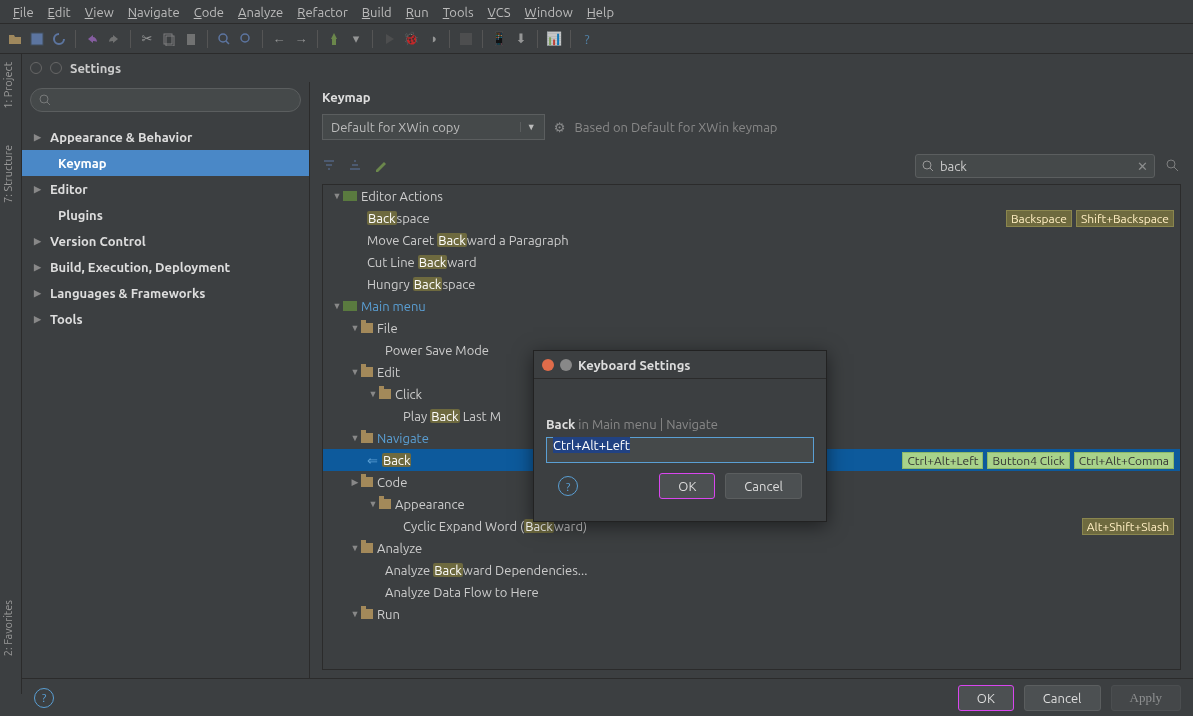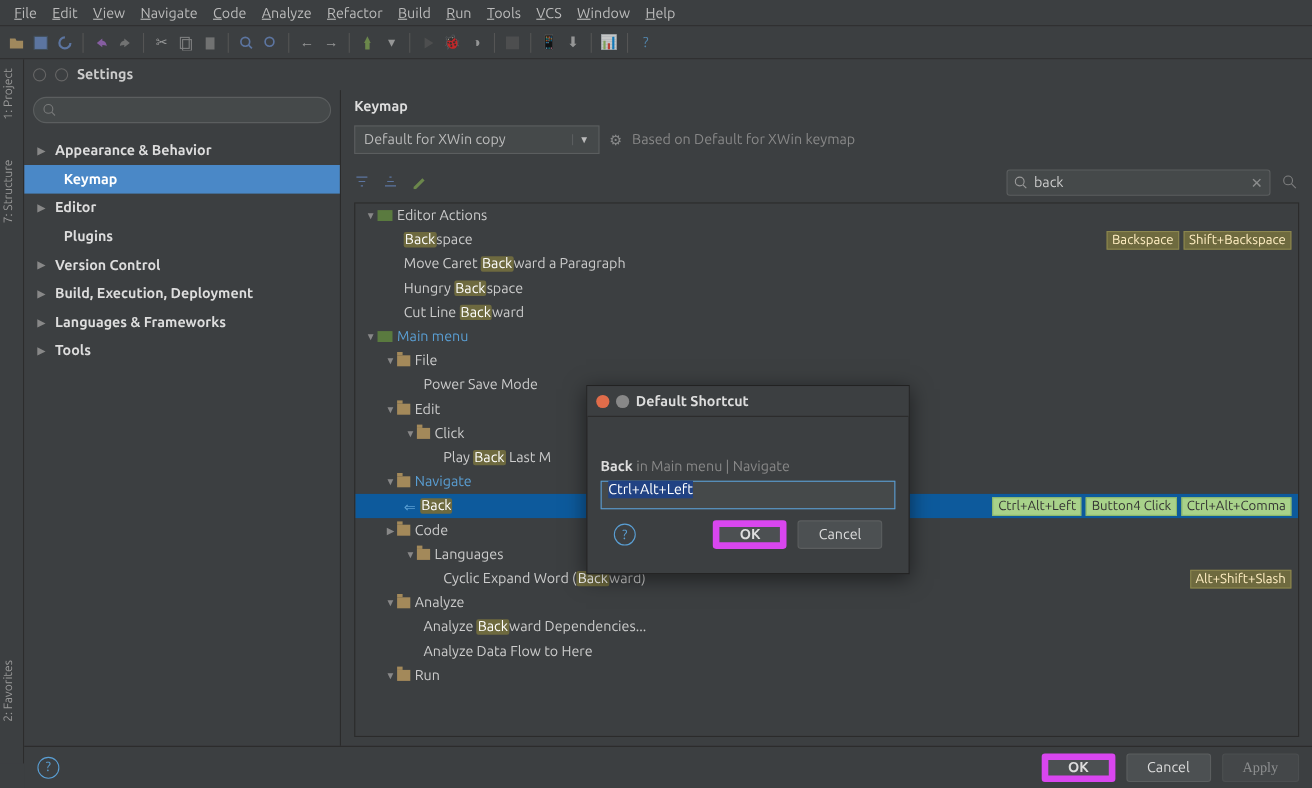--- a/index.html
+++ b/index.html
@@ -43,21 +43,21 @@
 .km-arrow { width: 12px; font-size: 9px; color: #888; text-align: center; }
 .km-label { color: #ccc; }
 .km-link { color: #5a9fd4; }
 .hl { background: #6e6a3f; color: #fff; border-radius: 2px; padding: 0 1px; }
 .km-shorts { margin-left: auto; display: flex; gap: 4px; }
 .short { background: #6e6a3f; color: #ffeec2; padding: 1px 4px; font-size: 12px; border: 1px solid #8a864e; }
 .short.sel { background: #a8d28a; color: #333; border-color: #8cb86a; }
 .settings-footer { position: absolute; left: 22px; right: 0; bottom: 0; height: 38px; border-top: 1px solid #2b2b2b; display: flex; align-items: center; padding: 0 12px; gap: 10px; background: #3c3f41; }
 .settings-footer .help { width: 20px; height: 20px; border-radius: 50%; border: 1px solid #5a9fd4; color: #5a9fd4; display: flex; align-items: center; justify-content: center; font-size: 12px; }
 .btn { height: 26px; padding: 0 18px; background: #4c5052; border: 1px solid #5b5e5f; color: #ddd; display: flex; align-items: center; border-radius: 3px; }
-.btn.primary { border: 6px solid #d946ef; font-weight: 700; }
+.btn.primary { border: 1px solid #d946ef; font-weight: 400; }
 .btn.disabled { opacity: .5; font-family: Liberation Serif, serif; }
 .dialog { position: absolute; left: 533px; top: 350px; width: 294px; background: #3c3f41; border: 1px solid #222; box-shadow: 0 4px 18px rgba(0,0,0,.5); }
 .dialog-title { height: 28px; display: flex; align-items: center; padding: 0 8px; gap: 6px; background: #3c3f41; border-bottom: 1px solid #2b2b2b; }
 .dialog-title .wbtn { width: 12px; height: 12px; border-radius: 50%; }
 .dialog-title .close { background: #e06c4a; }
 .dialog-title .min { background: #888; }
 .dialog-title .title { font-weight: 600; color: #ddd; }
 .dialog-body { padding: 10px 12px; }
 .dlg-context { color: #888; margin-bottom: 6px; margin-top: 28px; }
 .dlg-context b { color: #ddd; font-weight: 600; }
@@ -278,25 +278,25 @@
               <span class="short">Backspace</span>
               <span class="short">Shift+Backspace</span>
             </span>
           </div>
           <div class="km-row">
             <span class="km-indent" style="width: 44px;"></span>
             <span class="km-label"><span>Move Caret </span><span class="hl">Back</span><span>ward a Paragraph</span></span>
           </div>
           <div class="km-row">
             <span class="km-indent" style="width: 44px;"></span>
+            <span class="km-label"><span>Cut Line </span><span class="hl">Back</span><span>ward</span></span>
+          </div>
+          <div class="km-row">
+            <span class="km-indent" style="width: 44px;"></span>
             <span class="km-label"><span>Hungry </span><span class="hl">Back</span><span>space</span></span>
-          </div>
-          <div class="km-row">
-            <span class="km-indent" style="width: 44px;"></span>
-            <span class="km-label"><span>Cut Line </span><span class="hl">Back</span><span>ward</span></span>
           </div>
           <div class="km-row">
             <span class="km-indent" style="width: 8px;"></span>
             <span class="km-arrow">▼</span>
             <span style="margin-right: 4px;"><svg width="14" height="12">
                 <rect x="0" y="2" width="14" height="10" fill="#5a7a3f"></rect>
               </svg></span>
             <span class="km-label km-link">Main menu</span>
           </div>
           <div class="km-row">
@@ -344,21 +344,21 @@
           <div class="km-row">
             <span class="km-indent" style="width: 26px;"></span>
             <span class="km-arrow">▶</span>
             <span class="folder-icon"></span>
             <span class="km-label">Code</span>
           </div>
           <div class="km-row">
             <span class="km-indent" style="width: 44px;"></span>
             <span class="km-arrow">▼</span>
             <span class="folder-icon"></span>
-            <span class="km-label">Languages</span>
+            <span class="km-label">Appearance</span>
           </div>
           <div class="km-row">
             <span class="km-indent" style="width: 80px;"></span>
             <span class="km-label"><span>Cyclic Expand Word (</span><span class="hl">Back</span><span>ward)</span></span>
             <span class="km-shorts">
               <span class="short">Alt+Shift+Slash</span>
             </span>
           </div>
           <div class="km-row">
             <span class="km-indent" style="width: 26px;"></span>
@@ -390,21 +390,21 @@
   <div style="flex:1"></div>
   <div class="btn primary">OK</div>
   <div class="btn">Cancel</div>
   <div class="btn disabled">Apply</div>
 </div>
 
 <div class="dialog">
   <div class="dialog-title">
     <span class="wbtn close"></span>
     <span class="wbtn min"></span>
-    <span class="title">Default Shortcut</span>
+    <span class="title">Keyboard Settings</span>
   </div>
   <div class="dialog-body">
     <div class="dlg-context">
       <b>Back</b><span> in Main menu | Navigate</span>
     </div>
     <div class="dlg-input"><span class="seltext">Ctrl+Alt+Left</span></div>
     <div class="dialog-footer">
       <div class="help" style="width:20px;height:20px;border-radius:50%;border:1px solid #5a9fd4;color:#5a9fd4;display:flex;align-items:center;justify-content:center;font-size:12px">?</div>
       <div style="flex:1"></div>
       <div class="btn primary">OK</div>

